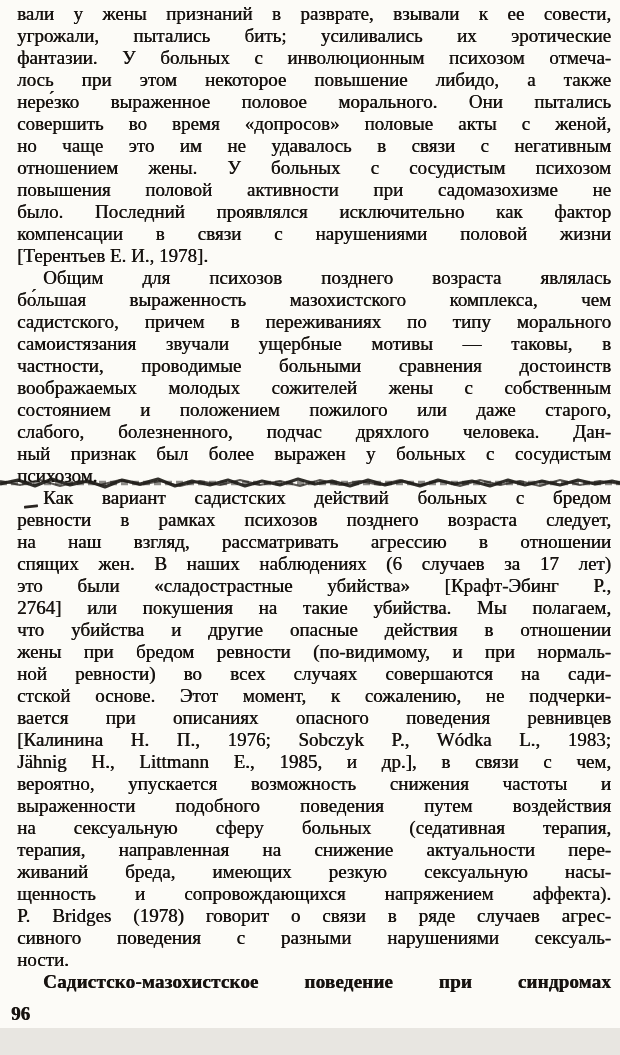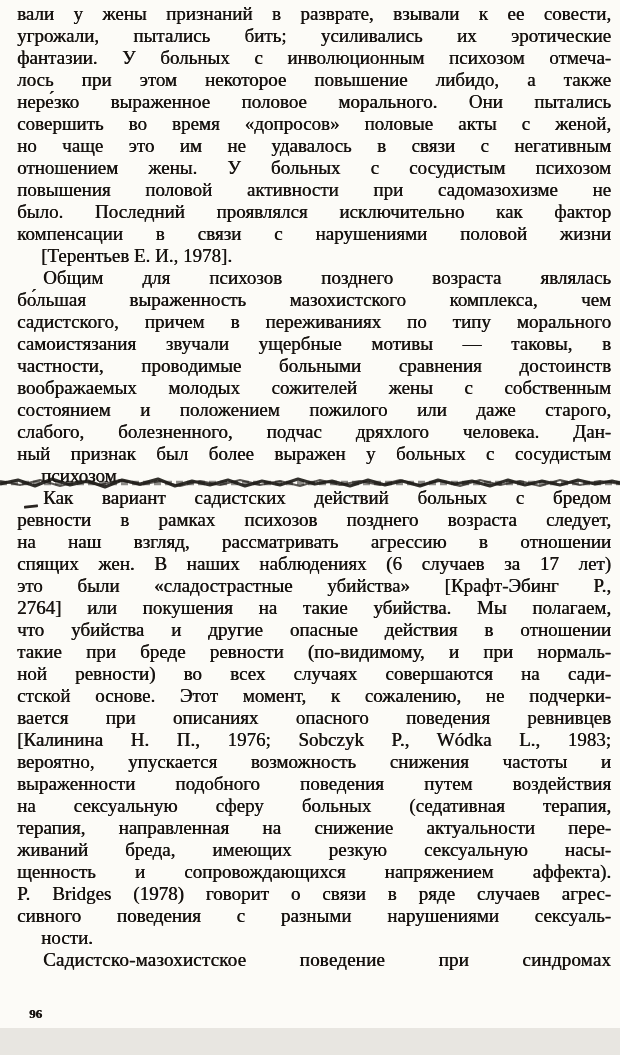--- a/index.html
+++ b/index.html
@@ -28,27 +28,26 @@
     height: 22px;
     white-space: normal;
     text-align: justify;
     text-align-last: justify;
     text-justify: inter-word;
     text-shadow: 0.4px 0 0 #171310;
     overflow: visible;
   }
   .line.para-end {
     text-align-last: left;
-    margin-left: 24px;
   }
   .line.indent {
     text-indent: 26px;
   }
   .line.bold {
-    font-weight: 400;
+    font-weight: 700;
     letter-spacing: 0.2px;
     text-shadow: 0.5px 0 0 #171310;
   }
 
   .scribble {
     position: absolute;
     left: 0;
     top: 472px;
     width: 620px;
     height: 22px;
@@ -60,23 +59,23 @@
     top: 505px;
     width: 14px;
     height: 3px;
     background: #2a2521;
     transform: rotate(-6deg);
     border-radius: 1px;
   }
 
   .page-number {
     position: absolute;
-    left: 29px;
+    left: 11px;
     top: 1003px;
-    font-size: 13px;
+    font-size: 19px;
     line-height: 22px;
     font-weight: 700;
     text-shadow: 0.4px 0 0 #171310;
     font-family: Liberation Serif, serif;
   }
 
   .ink-speck {
     position: absolute;
     left: 466px;
     top: 1042px;
@@ -114,25 +113,26 @@
       <div class="line">слабого, болезненного, подчас дряхлого человека. Дан-</div>
       <div class="line">ный признак был более выражен у больных с сосудистым</div>
       <div class="line para-end">психозом.</div>
       <div class="line indent">Как вариант садистских действий больных с бредом</div>
       <div class="line">ревности в рамках психозов позднего возраста следует,</div>
       <div class="line">на наш взгляд, рассматривать агрессию в отношении</div>
       <div class="line">спящих жен. В наших наблюдениях (6 случаев за 17 лет)</div>
       <div class="line">это были «сладострастные убийства» [Крафт-Эбинг Р.,</div>
       <div class="line">2764] или покушения на такие убийства. Мы полагаем,</div>
       <div class="line">что убийства и другие опасные действия в отношении</div>
-      <div class="line">такие при бреде ревности (по-видимому, и при нормаль-</div>
+      <div class="line">жены при бредом ревности (по-видимому, и при нормаль-</div>
       <div class="line">ной ревности) во всех случаях совершаются на сади-</div>
       <div class="line">стской основе. Этот момент, к сожалению, не подчерки-</div>
       <div class="line">вается при описаниях опасного поведения ревнивцев</div>
       <div class="line">[Калинина Н. П., 1976; Sobczyk P., Wódka L., 1983;</div>
+      <div class="line">Jähnig H., Littmann E., 1985, и др.], в связи с чем,</div>
       <div class="line">вероятно, упускается возможность снижения частоты и</div>
       <div class="line">выраженности подобного поведения путем воздействия</div>
       <div class="line">на сексуальную сферу больных (седативная терапия,</div>
       <div class="line">терапия, направленная на снижение актуальности пере-</div>
       <div class="line">живаний бреда, имеющих резкую сексуальную насы-</div>
       <div class="line">щенность и сопровождающихся напряжением аффекта).</div>
       <div class="line">P. Bridges (1978) говорит о связи в ряде случаев агрес-</div>
       <div class="line">сивного поведения с разными нарушениями сексуаль-</div>
       <div class="line para-end">ности.</div>
       <div class="line indent bold">Садистско-мазохистское поведение при синдромах</div>

